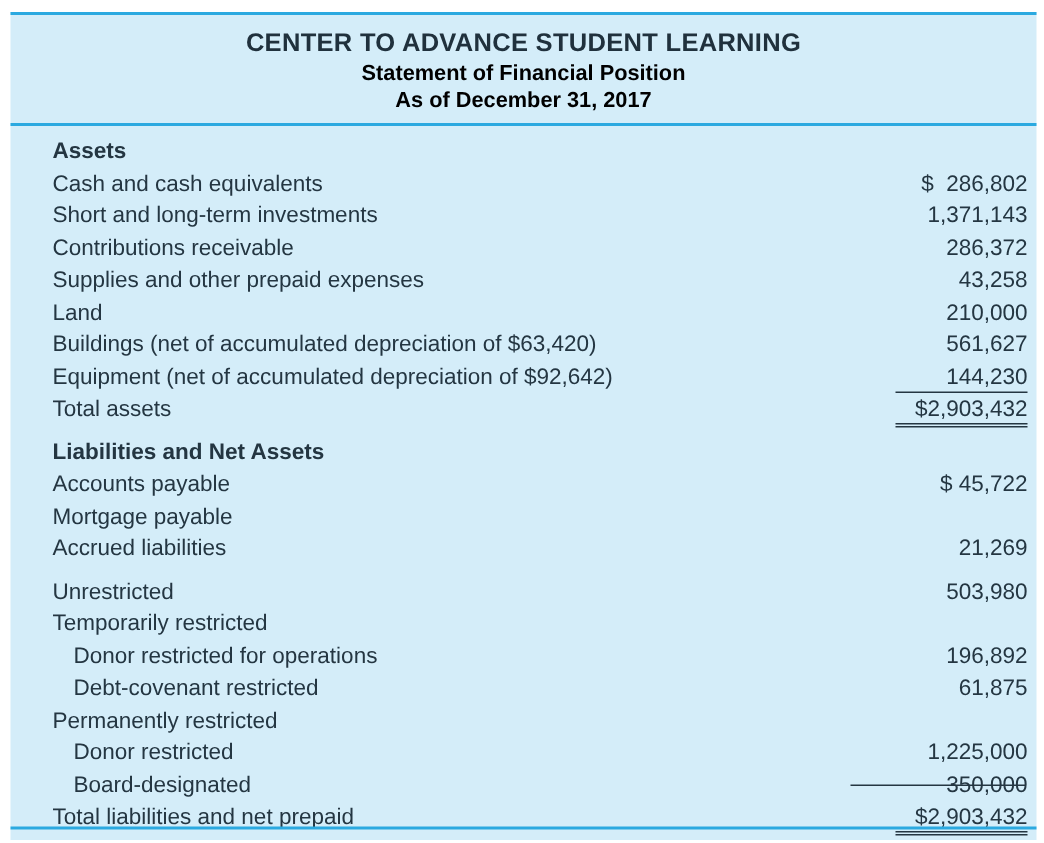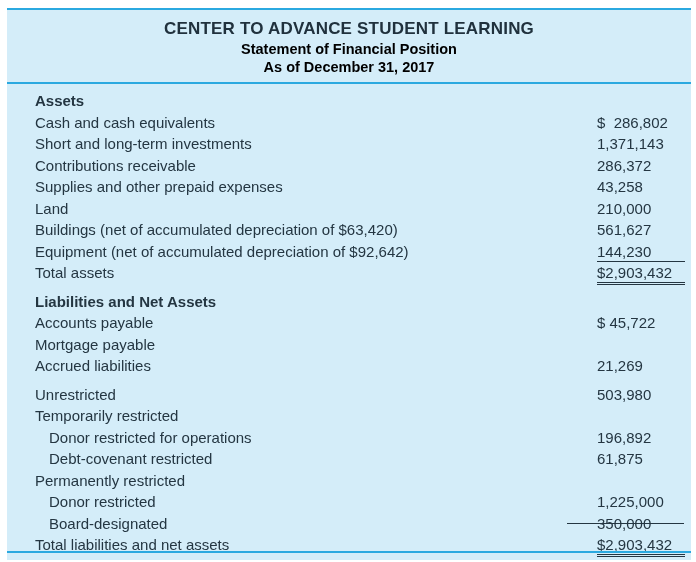--- a/index.html
+++ b/index.html
@@ -46,21 +46,21 @@
     align-items: baseline;
     height: 21.5px;
     line-height: 21.5px;
   }
   .row.gap { margin-top: 7px; }
   .row .label { white-space: nowrap; }
   .row.heading .label { font-weight: bold; }
   .row .label.indent { padding-left: 14px; }
   .row .amount {
     width: 88px;
-    text-align: left;
+    text-align: right;
     white-space: pre;
     line-height: 19px;
     position: relative;
   }
   .row .amount.rule-single { border-bottom: 1.5px solid #243642; }
   .row .amount.rule-double { border-bottom: 3px double #243642; }
   .row .amount.strike::after {
     content: "";
     position: absolute;
     left: -30px; right: 1px;
@@ -156,18 +156,18 @@
       </div>
       <div class="row">
         <span class="label indent">Donor restricted</span>
         <span class="amount">1,225,000</span>
       </div>
       <div class="row">
         <span class="label indent">Board-designated</span>
         <span class="amount strike">350,000</span>
       </div>
       <div class="row">
-        <span class="label">Total liabilities and net assets</span>
+        <span class="label">Total liabilities and net prepaid</span>
         <span class="amount rule-double">$2,903,432</span>
       </div>
     </div>
   <div class="bottom-rule"></div>
 </div>
 
 </body></html>

